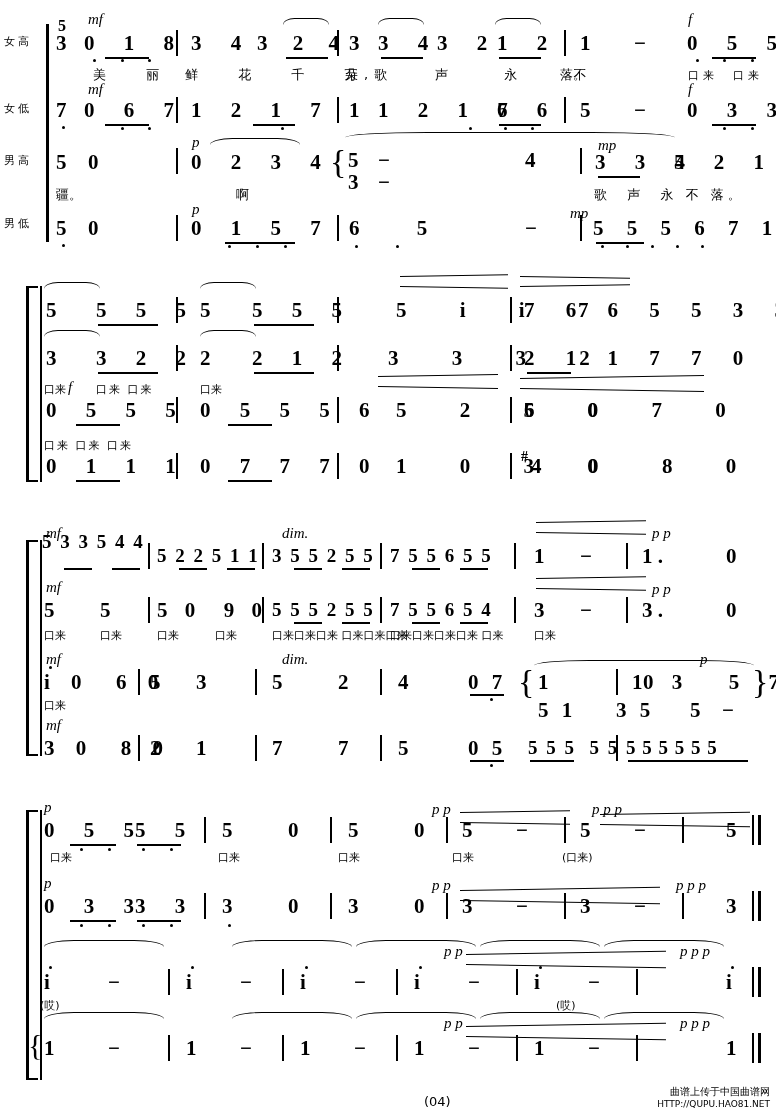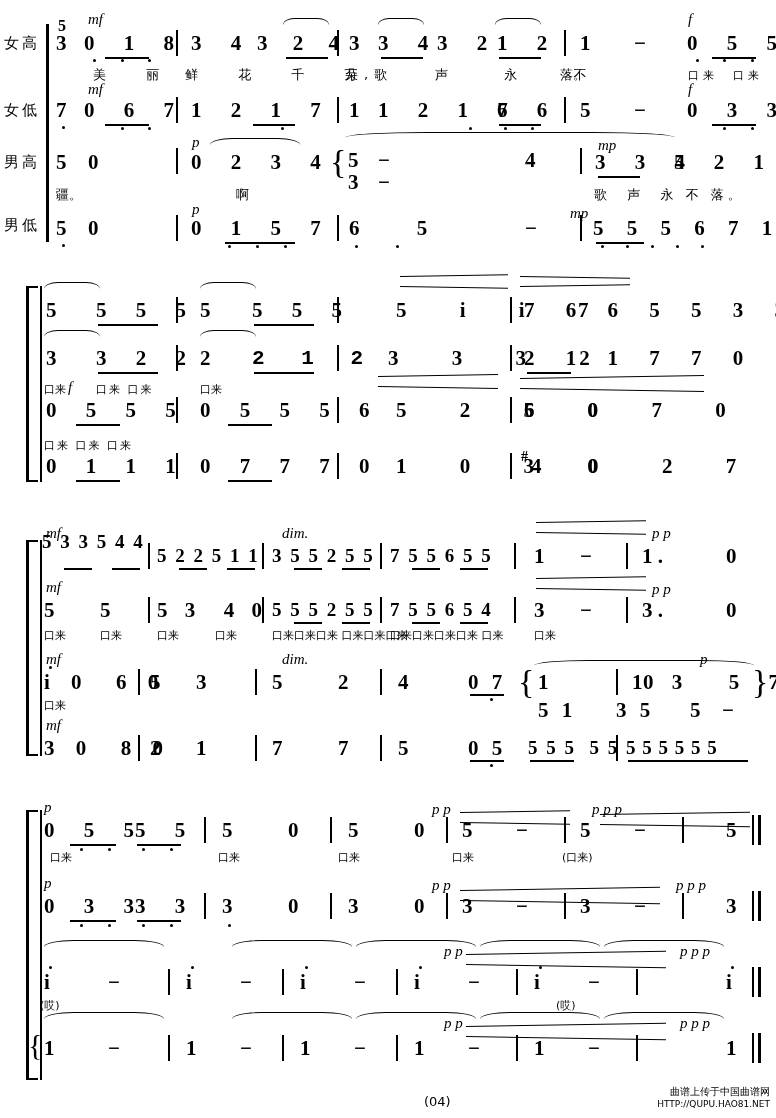--- a/index.html
+++ b/index.html
@@ -13,21 +13,21 @@
   }
   .sheet{position:absolute;left:0;top:0;width:776px;height:1118px;}
 
   
   .t{position:absolute;white-space:pre;line-height:1;}
   .num{font-family:"Liberation Serif",serif;font-size:21px;font-weight:700;letter-spacing:0px;}
   .num.sm{font-size:19px;}
   .lyr{font-family:"DejaVu Sans",sans-serif;font-size:13px;}
   .lyr.s{font-size:11px;}
   .dyn{font-family:"Liberation Serif",serif;font-style:italic;font-size:15px;}
-  .part{font-family:"DejaVu Sans",sans-serif;font-size:15px;letter-spacing:3px;}
+  .part{font-family:"DejaVu Sans",sans-serif;font-size:11px;letter-spacing:3px;}
   .mono{font-family:"DejaVu Sans Mono",monospace;font-size:9px;}
 
   
   .vline{position:absolute;background:#000;width:2px;}
   .hline{position:absolute;background:#000;height:2px;}
   .sysbar{position:absolute;background:#000;width:3px;}
   .endbar{position:absolute;background:#000;width:2px;}
 
   
   .dot{position:absolute;width:3px;height:3px;background:#000;border-radius:50%;}
@@ -219,21 +219,21 @@
     <div class="vline" style="left:510px;top:297px;height:26px;"></div>
     <div class="t num" style="left:524px;top:300px;letter-spacing:13px;">7 6 6 5 5 3 3</div>
 
     <div class="slur" style="left:44px;top:330px;width:56px;"></div>
     <div class="slur" style="left:200px;top:330px;width:56px;"></div>
     <div class="t num" style="left:46px;top:348px;">3</div>
     <div class="t num" style="left:96px;top:348px;letter-spacing:12px;">3 2 2</div>
     <div class="beam" style="left:98px;top:372px;width:60px;"></div>
     <div class="vline" style="left:176px;top:345px;height:26px;"></div>
     <div class="t num" style="left:200px;top:348px;">2</div>
-    <div class="t num" style="left:252px;top:348px;letter-spacing:12px;font-family:Liberation Mono, monospace;">2 1 2</div>
+    <div class="t num" style="left:252px;top:348px;letter-spacing:12px;">2 1 2</div>
     <div class="beam" style="left:254px;top:372px;width:60px;"></div>
     <div class="vline" style="left:337px;top:345px;height:26px;"></div>
     <div class="t num" style="left:388px;top:348px;letter-spacing:24px;">3 3 3 2</div>
     <div class="vline" style="left:510px;top:345px;height:26px;"></div>
     <div class="t num" style="left:524px;top:348px;letter-spacing:13px;">2 1 1 7 7 0</div>
     <div class="beam" style="left:527px;top:372px;width:44px;"></div>
 
     <div class="t lyr s" style="left:44px;top:384px;">口来</div>
     <div class="t dyn" style="left:68px;top:380px;">f</div>
     <div class="t lyr s" style="left:96px;top:384px;letter-spacing:2px;">口来 口来</div>
@@ -256,21 +256,21 @@
     <div class="beam" style="left:76px;top:480px;width:44px;"></div>
     <div class="vline" style="left:176px;top:453px;height:26px;"></div>
     <div class="t num" style="left:200px;top:456px;letter-spacing:12px;">0 7 7 7 0</div>
     <div class="beam" style="left:228px;top:480px;width:44px;"></div>
     <div class="vline" style="left:337px;top:453px;height:26px;"></div>
     <div class="t num" style="left:396px;top:456px;letter-spacing:24px;">1 0 3 0</div>
     <div class="vline" style="left:510px;top:453px;height:26px;"></div>
     <div class="t num" style="left:521px;top:450px;font-size:14px;">#</div>
     <div class="t num" style="left:531px;top:456px;">4</div>
     <div class="t num" style="left:588px;top:456px;">0</div>
-    <div class="t num" style="left:662px;top:456px;letter-spacing:24px;">2 7</div>
+    <div class="t num" style="left:662px;top:456px;letter-spacing:24px;">8 0</div>
   </div>
 
   <div>
     <div class="sysbar" style="left:26px;top:540px;height:216px;"></div>
     <div class="hline" style="left:26px;top:540px;width:12px;"></div>
     <div class="hline" style="left:26px;top:754px;width:12px;"></div>
     <div class="vline" style="left:40px;top:540px;height:216px;"></div>
 
     <div class="t dyn" style="left:46px;top:526px;">mf</div>
     <div class="t dyn" style="left:282px;top:526px;">dim.</div>
@@ -299,21 +299,21 @@
     <div class="t num" style="left:642px;top:546px;">1 .</div>
     <div class="t num" style="left:726px;top:546px;">0</div>
 
     <div class="t dyn" style="left:46px;top:580px;">mf</div>
     <div class="dim" style="left:536px;top:578px;width:110px;"></div>
     <div class="t dyn" style="left:652px;top:582px;">p p</div>
 
     <div class="t num" style="left:44px;top:600px;">5</div>
     <div class="t num" style="left:100px;top:600px;">5</div>
     <div class="vline" style="left:148px;top:597px;height:26px;"></div>
-    <div class="t num" style="left:157px;top:600px;letter-spacing:6px;">5 3  4 0</div>
+    <div class="t num" style="left:157px;top:600px;letter-spacing:6px;">5 0  9 0</div>
     <div class="vline" style="left:262px;top:597px;height:26px;"></div>
     <div class="t num sm" style="left:272px;top:600px;letter-spacing:2px;">5 5 5 2 5 5</div>
     <div class="beam" style="left:294px;top:622px;width:28px;"></div>
     <div class="beam" style="left:342px;top:622px;width:28px;"></div>
     <div class="vline" style="left:380px;top:597px;height:26px;"></div>
     <div class="t num sm" style="left:390px;top:600px;letter-spacing:2px;">7 5 5 6 5 4</div>
     <div class="beam" style="left:412px;top:622px;width:28px;"></div>
     <div class="beam" style="left:460px;top:622px;width:28px;"></div>
     <div class="vline" style="left:514px;top:597px;height:26px;"></div>
     <div class="t num" style="left:534px;top:600px;">3</div>

